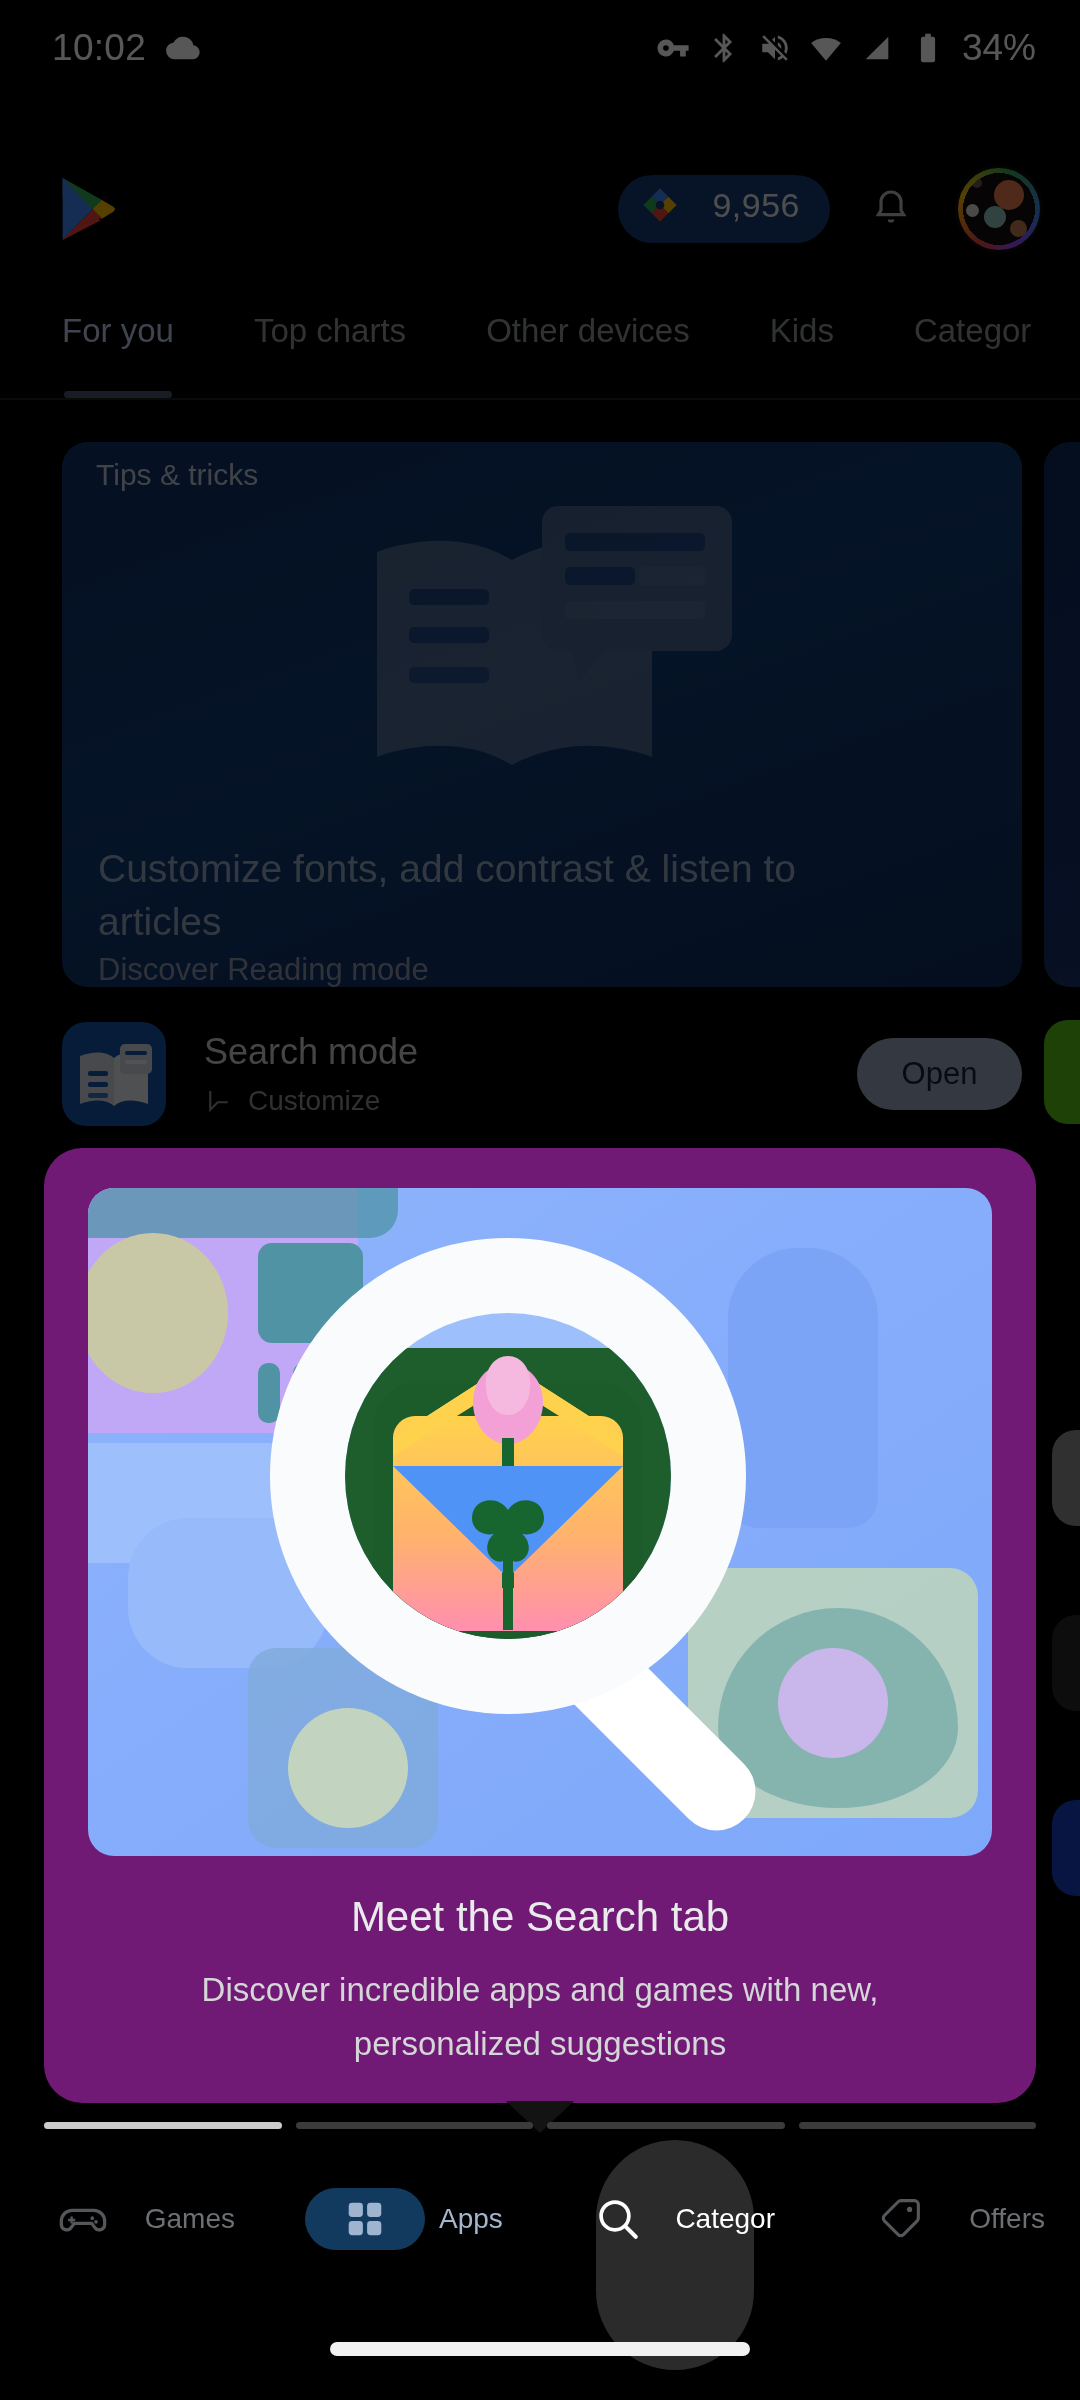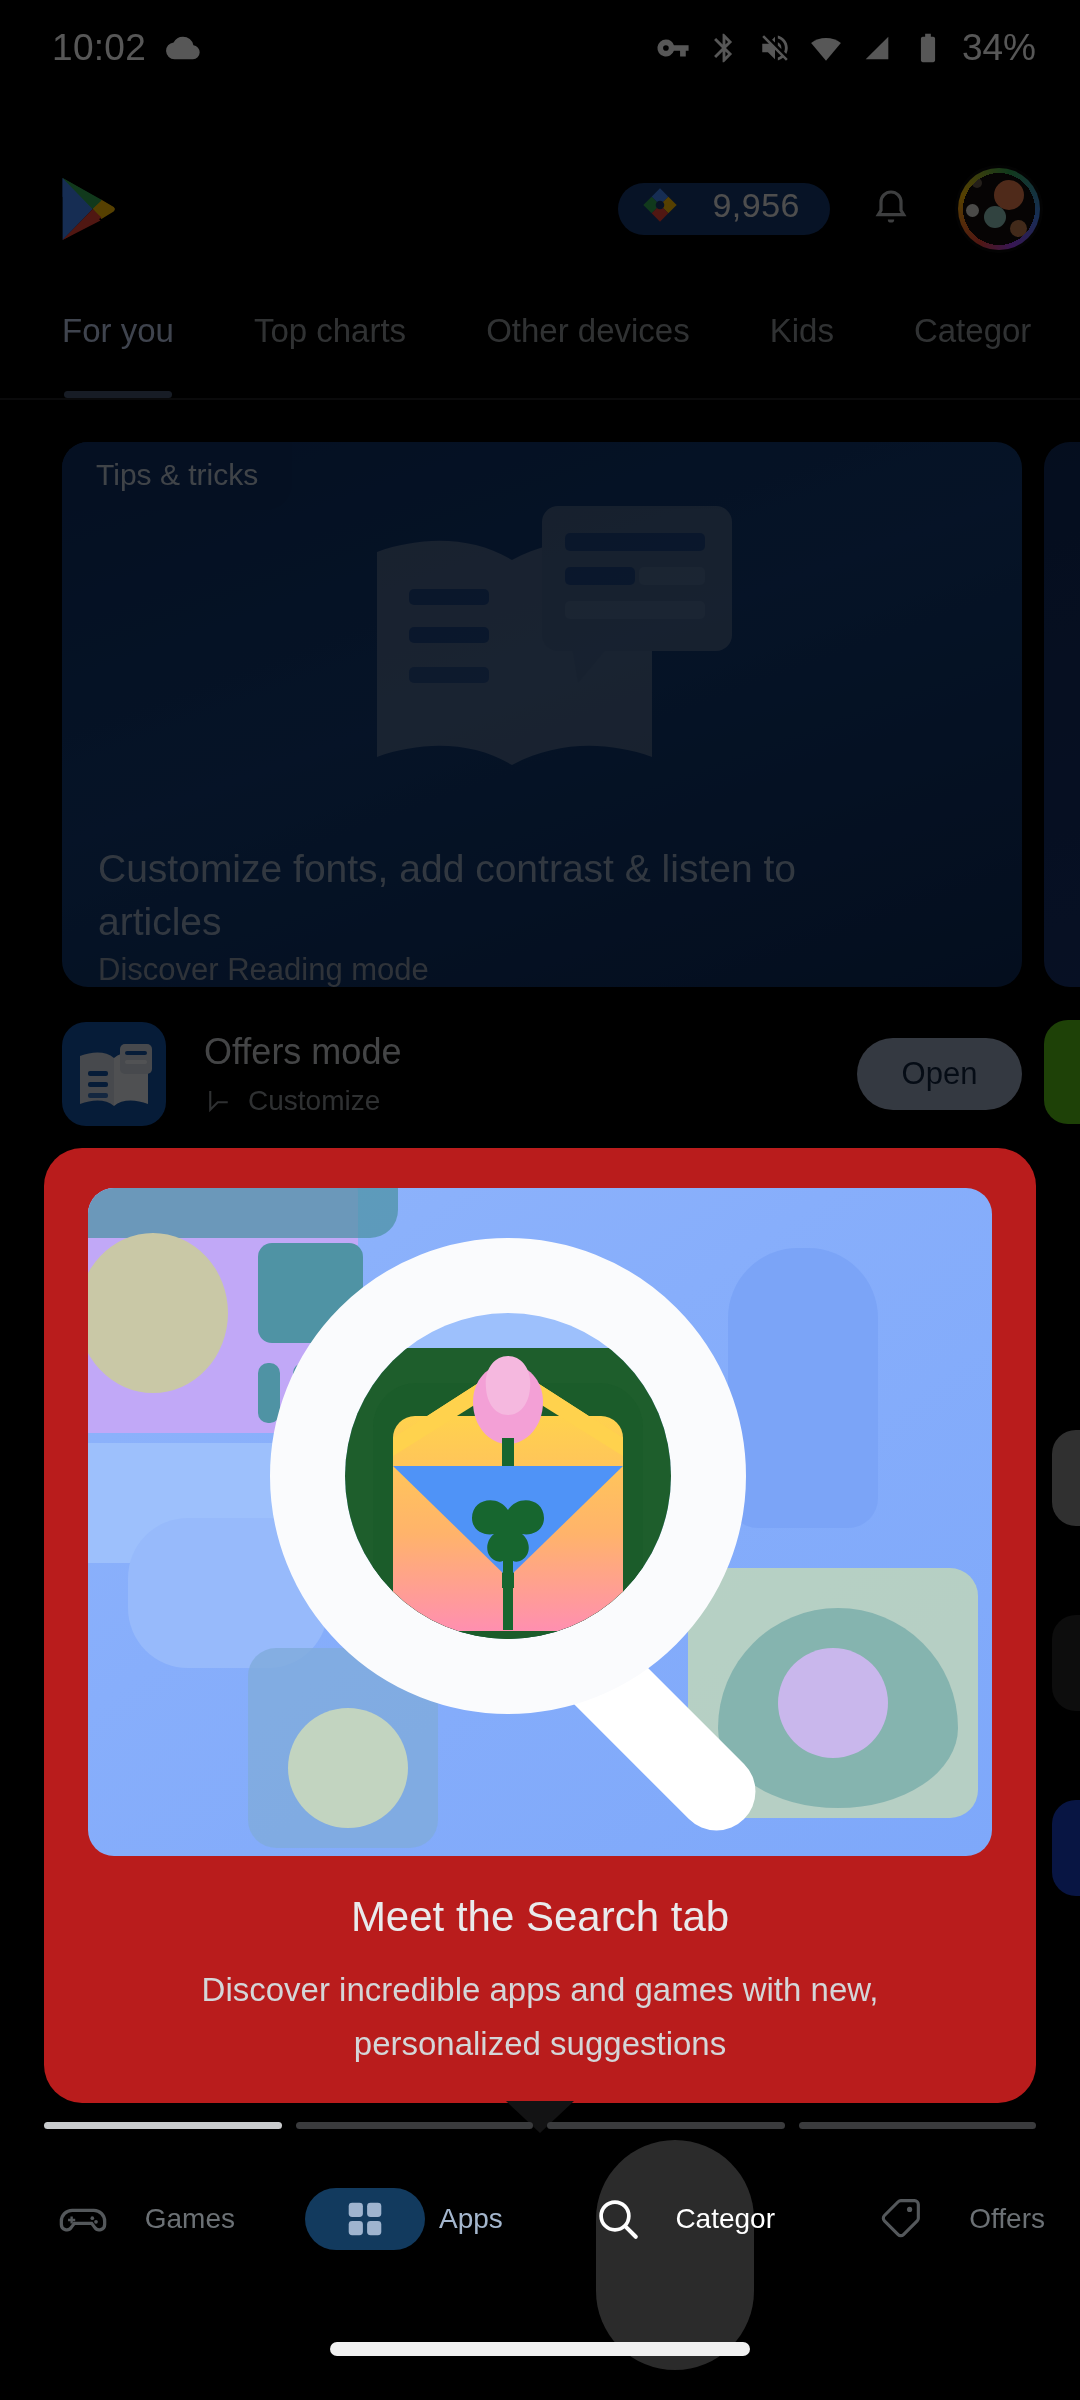--- a/index.html
+++ b/index.html
@@ -26,21 +26,21 @@
   
   #play-header{
     position:absolute; top:150px; left:0; width:1080px; height:118px;
     display:flex; align-items:center; padding:0 40px 0 58px;
   }
   #play-logo{ width:62px; height:66px; }
   .hdr-spacer{ flex:1; }
   #points-pill{
     display:flex; align-items:center; gap:32px;
     background:#17386f; border-radius:40px;
-    height:52px; padding:0 30px 8px 22px;
+    height:68px; padding:0 30px 8px 22px;
   }
   #points-pill .pv{ font-size:34px; font-weight:500; color:#e3e3e3; letter-spacing:.5px;}
   #bell-btn{ width:70px; height:70px; margin-left:26px; display:flex;align-items:center;justify-content:center;}
   #avatar{
     width:82px; height:82px; border-radius:50%;
     margin-left:32px; position:relative; overflow:hidden;
     background:#120e0c;
     box-shadow:0 0 0 3px #0b0b0b;
   }
   #avatar-ring{
@@ -132,21 +132,21 @@
   
   #overlay{
     position:absolute; top:0; left:0; width:1080px; height:2400px;
     background:rgba(0,0,0,.66);
     pointer-events:none;
   }
 
   
   #tooltip-card{
     position:absolute; left:44px; top:1148px; width:992px; height:955px;
-    background:#b91c1c; border-radius:38px;
+    background:#701a75; border-radius:38px;
   }
   #tooltip-image{
     position:absolute; left:44px; top:40px; width:904px; height:668px;
     border-radius:26px; overflow:hidden;
     background:linear-gradient(145deg,#8fb4fb 0%,#87aefb 40%,#7ea8fa 100%);
   }
   .ti-shape{ position:absolute; }
   #magnifier{ position:absolute; left:0; top:0; width:904px; height:668px; }
   #tooltip-title{
     position:absolute; left:0; top:745px; width:992px; text-align:center;
@@ -330,21 +330,21 @@
         <path fill="#e6eaef" d="M86 34c-13-5-26-5-34 2v48c8-7 21-7 34-2V34z"></path>
         <rect x="26" y="49" width="20" height="5" rx="2" fill="#1452a3"></rect>
         <rect x="26" y="60" width="20" height="5" rx="2" fill="#1452a3"></rect>
         <rect x="26" y="71" width="20" height="5" rx="2" fill="#3c74bd"></rect>
         <rect x="58" y="22" width="32" height="30" rx="5" fill="#cfd6e0"></rect>
         <rect x="63" y="29" width="22" height="4" rx="2" fill="#1452a3"></rect>
         <rect x="63" y="38" width="22" height="4" rx="2" fill="#eef1f5"></rect>
       </svg>
     </div>
     <div id="app-row-text">
-      <div id="app-name">Offers mode</div>
+      <div id="app-name">Search mode</div>
       <div id="app-status">
         <svg width="30" height="30" viewBox="0 0 24 24">
           <path fill="none" stroke="#8a8f94" stroke-width="1.7" d="M5 4v15l6-6h8"></path>
         </svg>
         <span class="st">Customize</span>
       </div>
     </div>
     <button id="open-btn">Open</button>
   </div>
 

